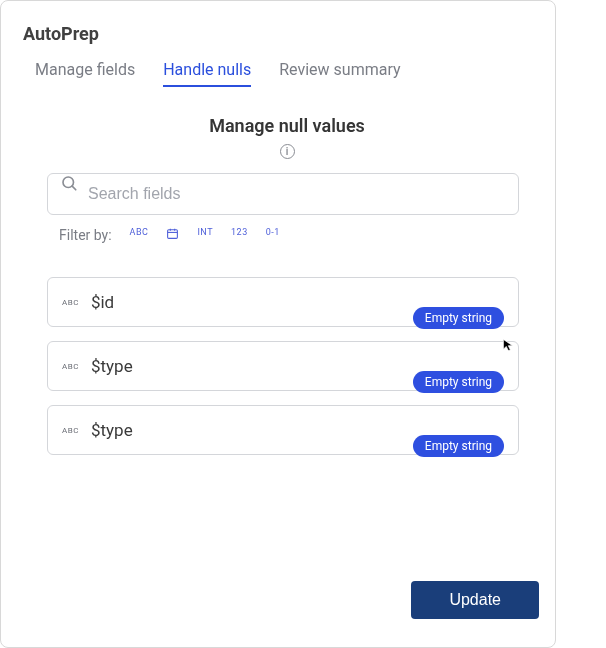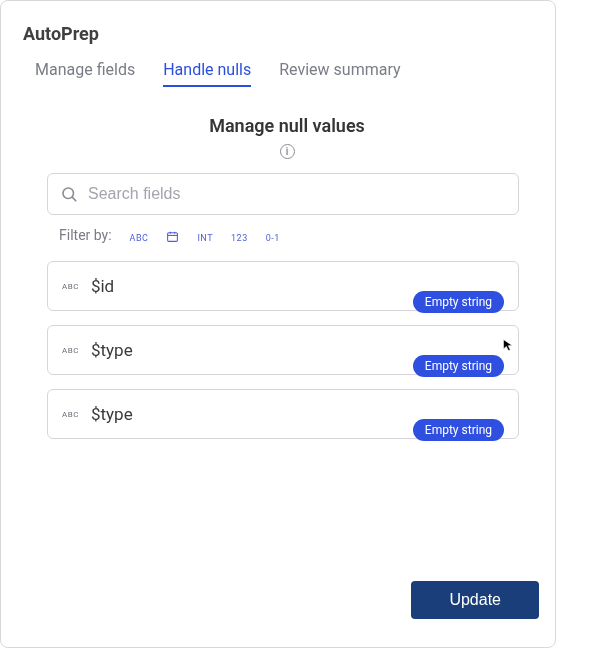--- a/index.html
+++ b/index.html
@@ -68,40 +68,39 @@
     font-size: 10px;
     color: #8a8d94;
     font-weight: 600;
   }
   .search-box {
     margin: 0 20px 12px 30px;
     border: 1px solid #d4d6da;
     border-radius: 6px;
     height: 42px;
     display: flex;
-    align-items: center;
     padding: 0 12px;
     gap: 10px;
   }
   .search-box svg { flex: 0 0 auto; }
   .search-box input {
     border: none;
     outline: none;
     font-size: 16px;
     color: #555;
     width: 100%;
     background: transparent;
   }
   .search-box input::placeholder { color: #a2a5ad; }
   .filter-row {
     display: flex;
-    align-items: flex-end;
+    align-items: flex-start;
     gap: 18px;
     padding-left: 42px;
-    margin-bottom: 18px;
+    margin-bottom: 34px;
     font-size: 13px;
     color: #7a7d85;
   }
   .filter-label { font-size: 14px; }
   .filter-chip {
     font-size: 9px;
     letter-spacing: 0.5px;
     color: #4e5fd9;
     cursor: pointer;
   }

